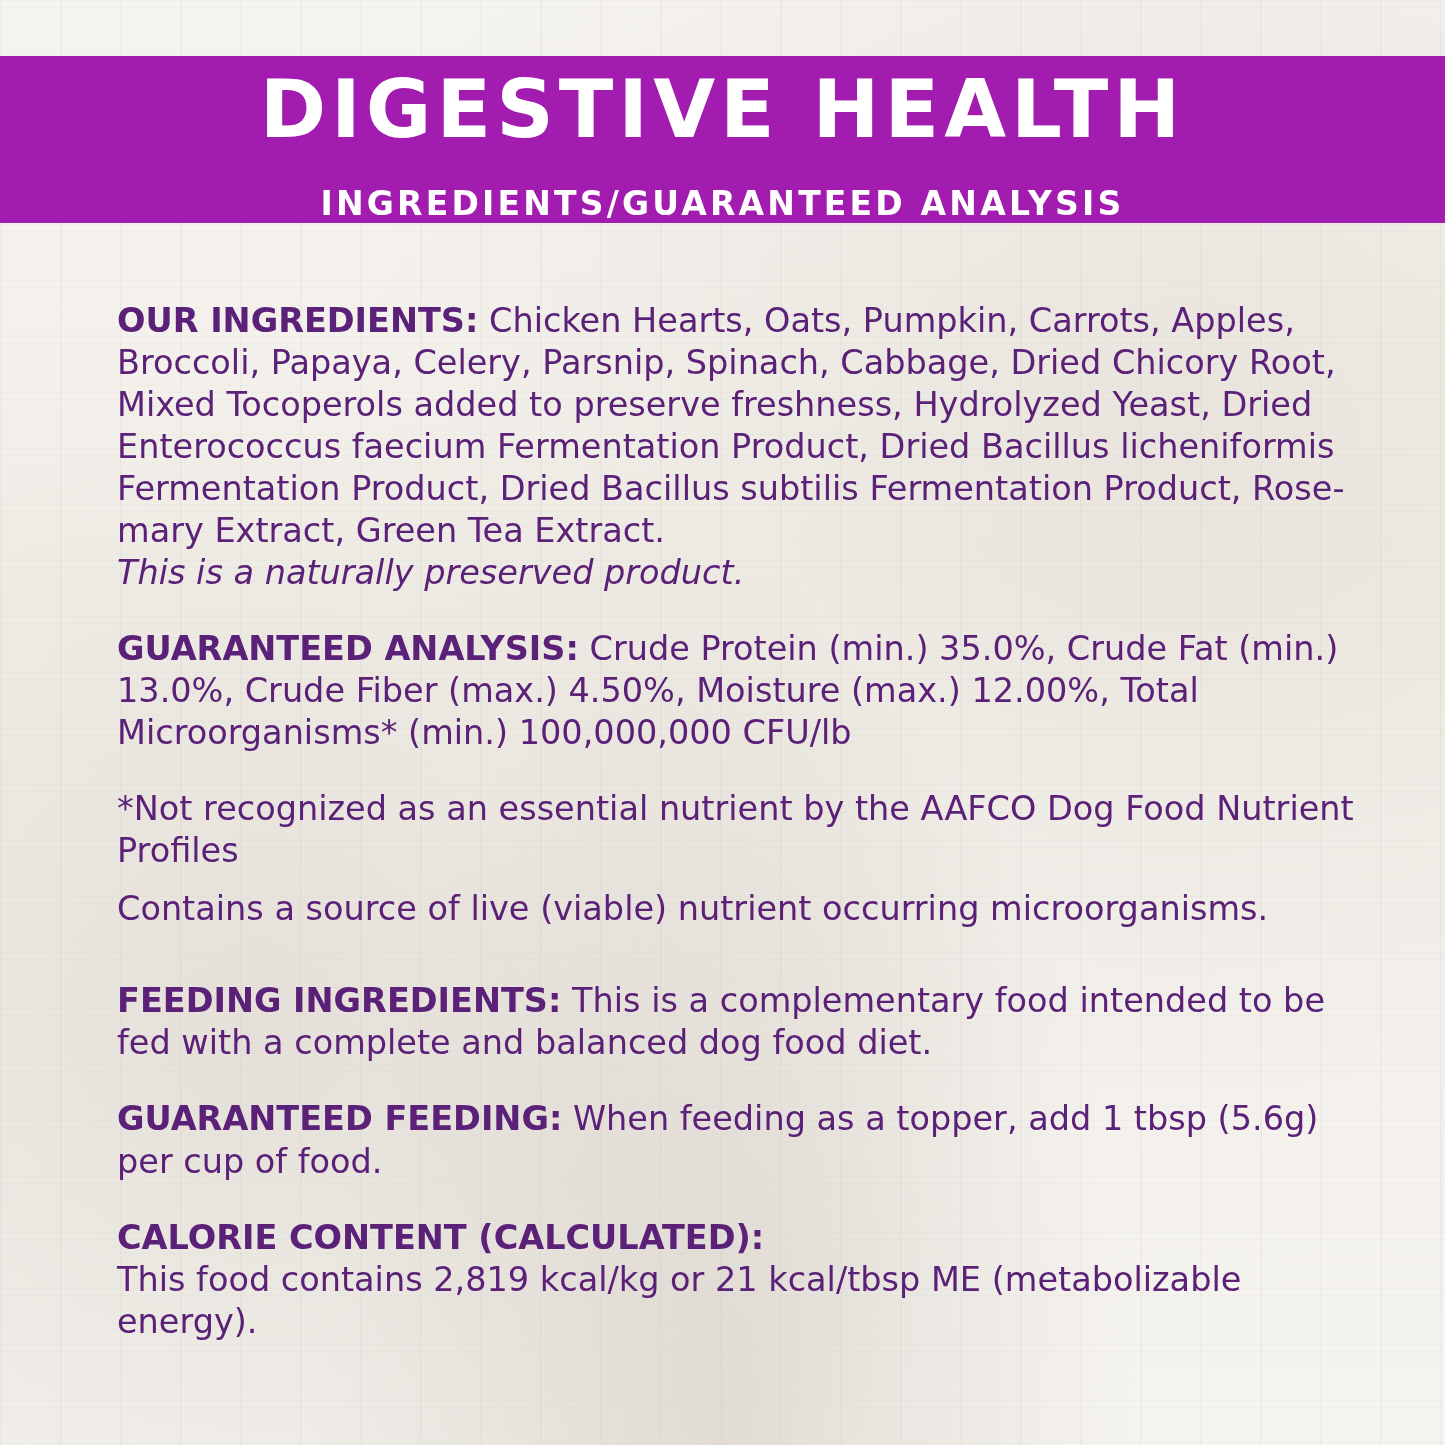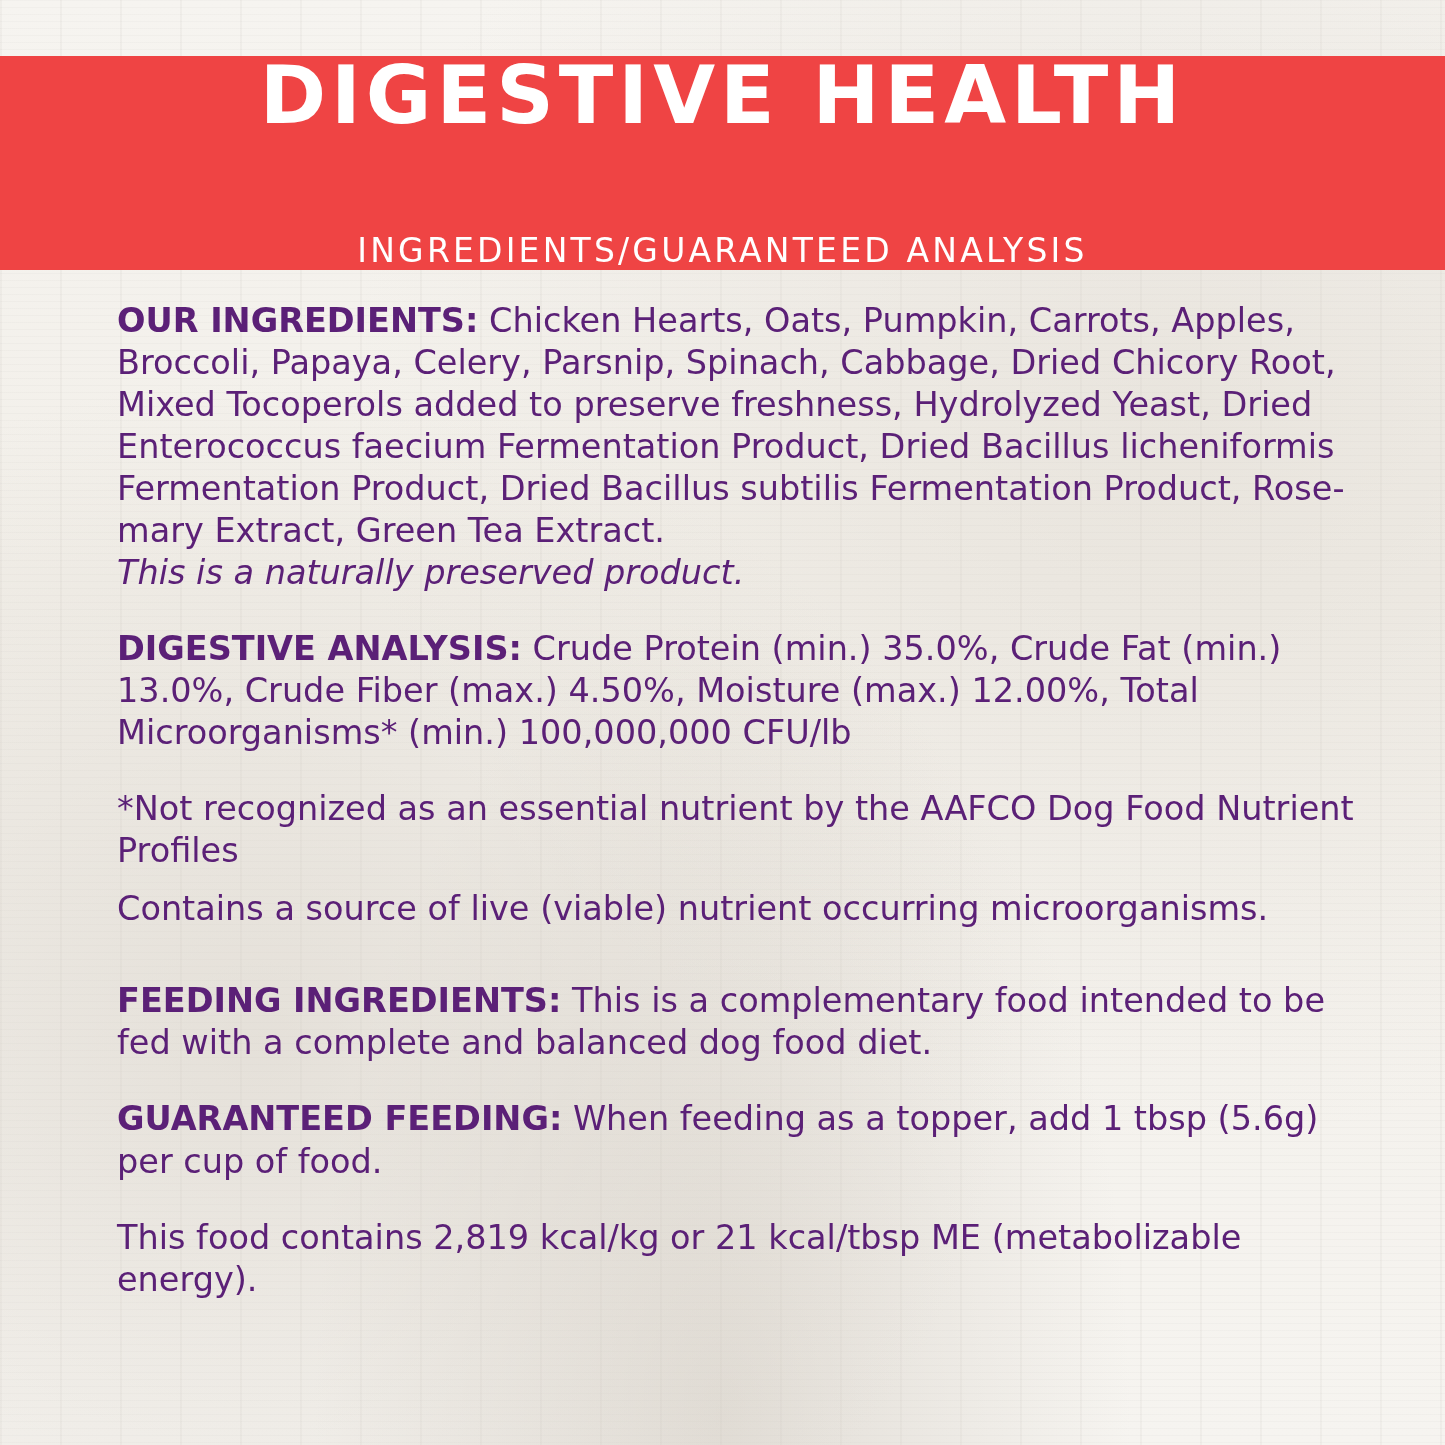--- a/index.html
+++ b/index.html
@@ -53,41 +53,41 @@
     width: 1445px;
     height: 1445px;
   }
 
   
   .header {
     position: absolute;
     top: 56px;
     left: 0;
     width: 100%;
-    height: 214px;
-    background: #ef4444;
+    height: 167px;
+    background: #a21caf;
     display: flex;
     flex-direction: column;
     align-items: center;
-    justify-content: space-between;
+    justify-content: flex-end;
   }
   .header-title {
     color: #ffffff;
     font-size: 80px;
     font-weight: bold;
     letter-spacing: 5px;
     line-height: 1;
     text-align: center;
   }
   .header-sub {
     color: #ffffff;
     font-size: 33px;
-    font-weight: normal;
+    font-weight: bold;
     letter-spacing: 3.2px;
-    margin-top: 4px;
+    margin-top: 34px;
     text-align: center;
   }
 
   
   .content {
     position: absolute;
     top: 300px;
     left: 104px;
     width: 1272px;
     color: #5b2077;
@@ -122,21 +122,21 @@
   <div class="content">
 
     <p class="para">
       <span class="lead">OUR INGREDIENTS:</span><span> Chicken Hearts, Oats, Pumpkin, Carrots, Apples, Broccoli, Papaya, Celery, Parsnip, Spinach, Cabbage, Dried Chicory Root, Mixed Tocoperols added to preserve freshness, Hydrolyzed Yeast, Dried Enterococcus faecium Fermentation Product, Dried Bacillus licheniformis Fermentation Product, Dried Bacillus subtilis Fermentation Product, Rose-mary Extract, Green Tea Extract.</span>
     </p>
     <p class="para italic">This is a naturally preserved product.</p>
 
     <div class="gap-md"></div>
 
     <p class="para">
-      <span class="lead">DIGESTIVE ANALYSIS:</span><span> Crude Protein (min.) 35.0%, Crude Fat (min.) 13.0%, Crude Fiber (max.) 4.50%, Moisture (max.) 12.00%, Total Microorganisms* (min.) 100,000,000 CFU/lb</span>
+      <span class="lead">GUARANTEED ANALYSIS:</span><span> Crude Protein (min.) 35.0%, Crude Fat (min.) 13.0%, Crude Fiber (max.) 4.50%, Moisture (max.) 12.00%, Total Microorganisms* (min.) 100,000,000 CFU/lb</span>
     </p>
 
     <div class="gap-md"></div>
 
     <p class="para">*Not recognized as an essential nutrient by the AAFCO Dog Food Nutrient Profiles</p>
 
     <div class="gap-sm"></div>
 
     <p class="para">Contains a source of live (viable) nutrient occurring microorganisms.</p>
 
@@ -150,16 +150,19 @@
     </p>
 
     <div class="gap-md"></div>
 
     <p class="para">
       <span class="lead">GUARANTEED FEEDING:</span><span> When feeding as a topper, add 1 tbsp (5.6g) per cup of food.</span>
     </p>
 
     <div class="gap-md"></div>
 
+    <p class="para">
+      <span class="lead">CALORIE CONTENT (CALCULATED):</span>
+    </p>
     <p class="para">This food contains 2,819 kcal/kg or 21 kcal/tbsp ME (metabolizable energy).</p>
 
   </div>
 </div>
 
 </body></html>

